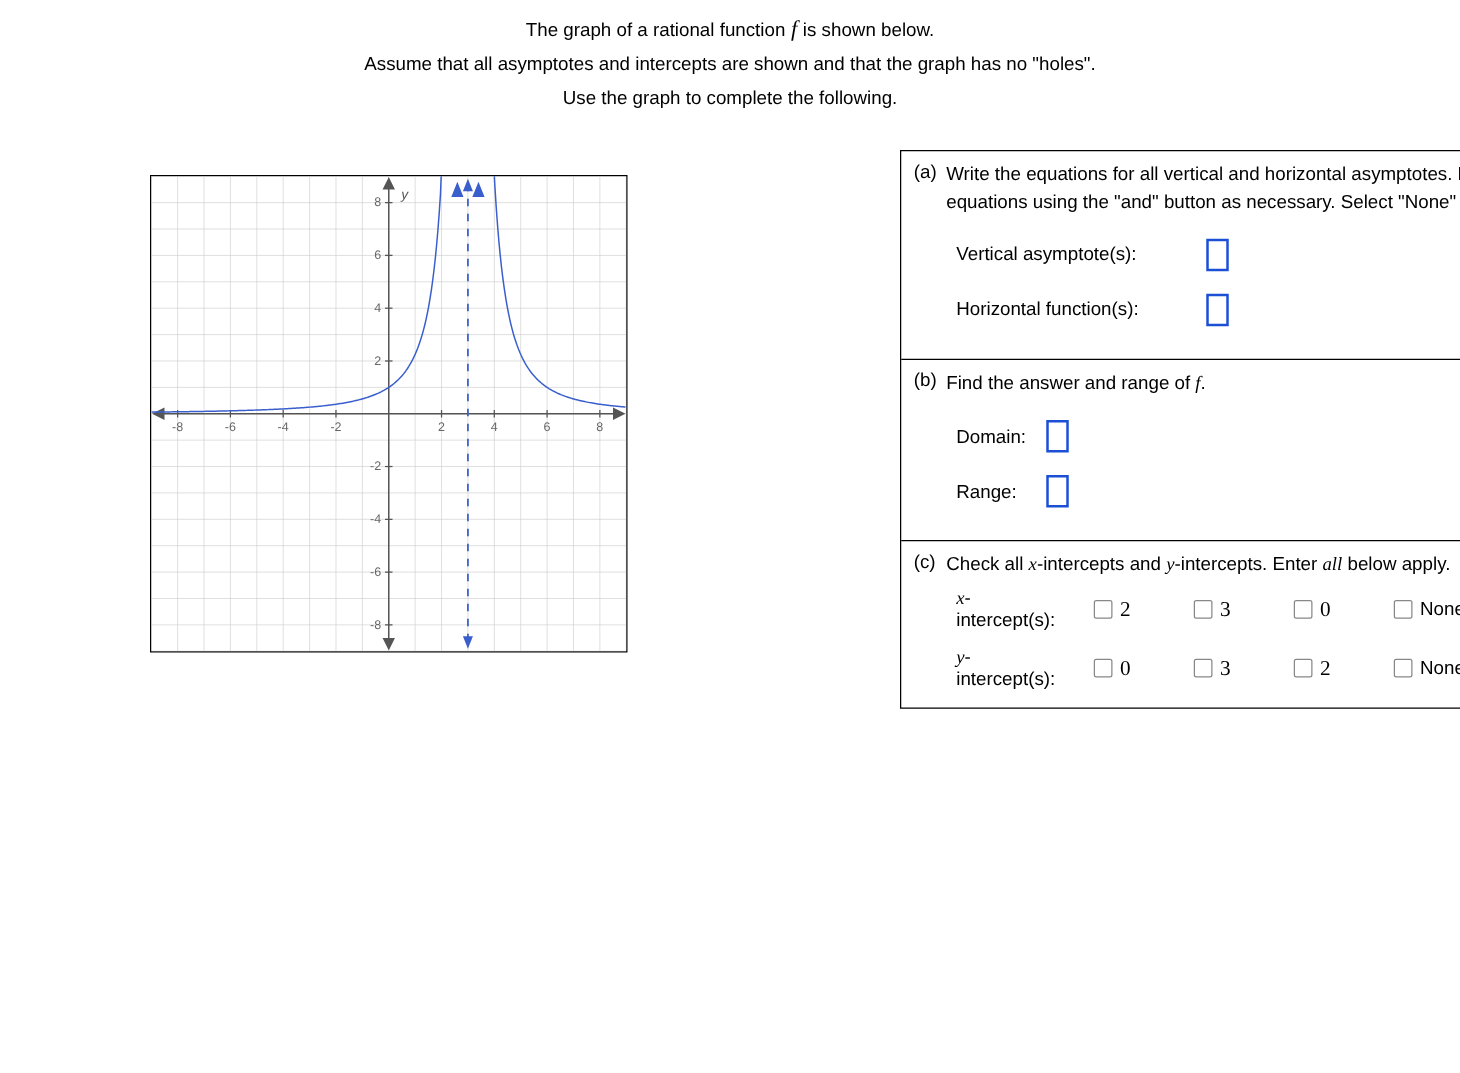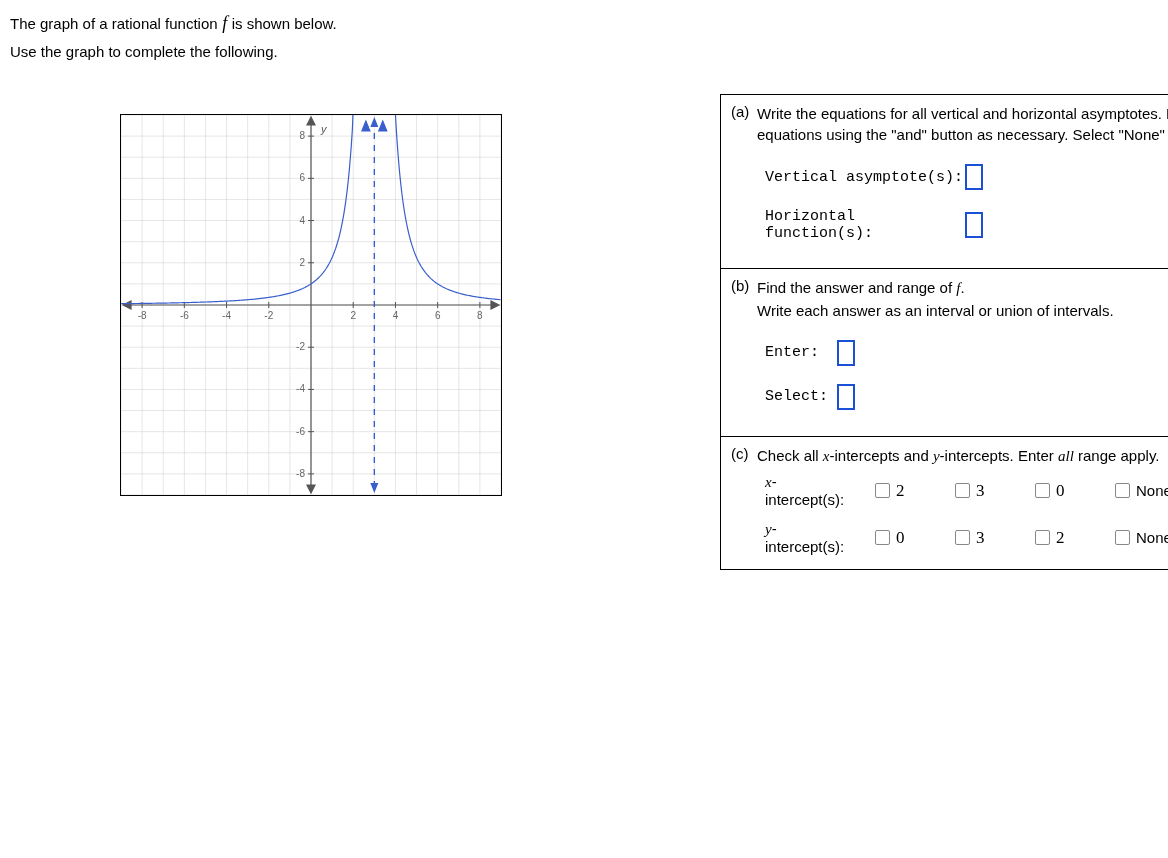--- a/index.html
+++ b/index.html
@@ -3,34 +3,34 @@
 <meta charset="utf-8">
 <style>
   body {
     margin: 0;
     padding: 10px;
     font-family: Verdana, Arial, sans-serif;
     font-size: 15px;
     color: #000;
     background: #fff;
   }
-  .prompt p { margin: 0 0 4px 0; line-height: 1.5; }
+  .prompt p { margin: 0 0 4px 0; line-height: 1.5; text-align: center; }
   .prompt .line3 { margin-top: 0; }
   .ital { font-style: italic; font-family: 'Times New Roman', serif; }
   .main-row { display: flex; margin-top: 30px; gap: 20px; }
   .graph-col { flex: 0 0 580px; padding-left: 110px; padding-top: 20px; }
   .graph-frame { border: 1px solid #000; width: 380px; height: 380px; position: relative; }
   .answer-box { border: 1px solid #000; flex: 0 0 560px; }
   .section { border-bottom: 1px solid #000; padding: 8px 10px; }
   .section:last-child { border-bottom: none; }
   .section-head { display: flex; align-items: flex-start; }
   .part-letter { flex: 0 0 26px; }
   .part-text { flex: 1; line-height: 1.45; }
   .field-row { display: flex; align-items: center; margin: 18px 0 18px 34px; }
-  .field-label { width: 200px; font-family: Liberation Mono, monospace; }
+  .field-label { width: 200px; }
   .input-slot {
     display: inline-block;
     width: 14px;
     height: 22px;
     border: 2px solid #1a4fd6;
     background: #fff;
     vertical-align: middle;
   }
   .check-row { display: flex; align-items: center; padding: 6px 0 6px 34px; }
   .check-label-col { width: 110px; font-style: normal; }
@@ -47,20 +47,21 @@
   .serif { font-family: 'Times New Roman', serif; font-size: 17px; }
   svg { display: block; }
 </style>
 </head>
 <body>
 
 <div class="prompt">
   <p>
     <span>The graph of a rational function</span><span class="ital" style="font-size:18px"> f </span><span>is shown below.</span>
   </p>
+  <p>Assume that all asymptotes and intercepts are shown and that the graph has no "holes".</p>
   <p class="line3">Use the graph to complete the following.</p>
 </div>
 
 <div class="main-row">
 
   <div class="graph-col">
     <div class="graph-frame">
       <svg width="380" height="380" viewBox="0 0 380 380">
         <g id="grid">
             <line x1="0" y1="0" x2="0" y2="380" stroke="#ccc" stroke-width="0.5"></line>
@@ -175,38 +176,37 @@
         <div class="field-label">Horizontal function(s):</div>
         <div class="input-slot"></div>
       </div>
     </div>
 
     <div class="section">
       <div class="section-head">
         <div class="part-letter">(b)</div>
         <div class="part-text">
           <span>Find the answer and range of </span><span class="ital">f</span><span>.</span><br>
-          <span>Write each answer as an interval or union of intervals.</span>
-        </div>
-      </div>
-      <div class="field-row">
-        <div class="field-label" style="width:72px">Enter:</div>
-        <div class="input-slot"></div>
-      </div>
-      <div class="field-row">
-        <div class="field-label" style="width:72px">Select:</div>
+        </div>
+      </div>
+      <div class="field-row">
+        <div class="field-label" style="width:72px">Domain:</div>
+        <div class="input-slot"></div>
+      </div>
+      <div class="field-row">
+        <div class="field-label" style="width:72px">Range:</div>
         <div class="input-slot"></div>
       </div>
     </div>
 
     <div class="section">
       <div class="section-head">
         <div class="part-letter">(c)</div>
         <div class="part-text">
-          <span>Check all </span><span class="ital">x</span><span>-intercepts and </span><span class="ital">y</span><span>-intercepts. Enter </span><span class="ital">all</span><span> range apply.</span>
+          <span>Check all </span><span class="ital">x</span><span>-intercepts and </span><span class="ital">y</span><span>-intercepts. Enter </span><span class="ital">all</span><span> below apply.</span>
         </div>
       </div>
 
       <div class="check-row">
         <div class="check-label-col">
           <span class="ital">x</span><span>-</span><br>
           <span>intercept(s):</span>
         </div>
         <div class="check-opt">
             <div class="cb"></div>

